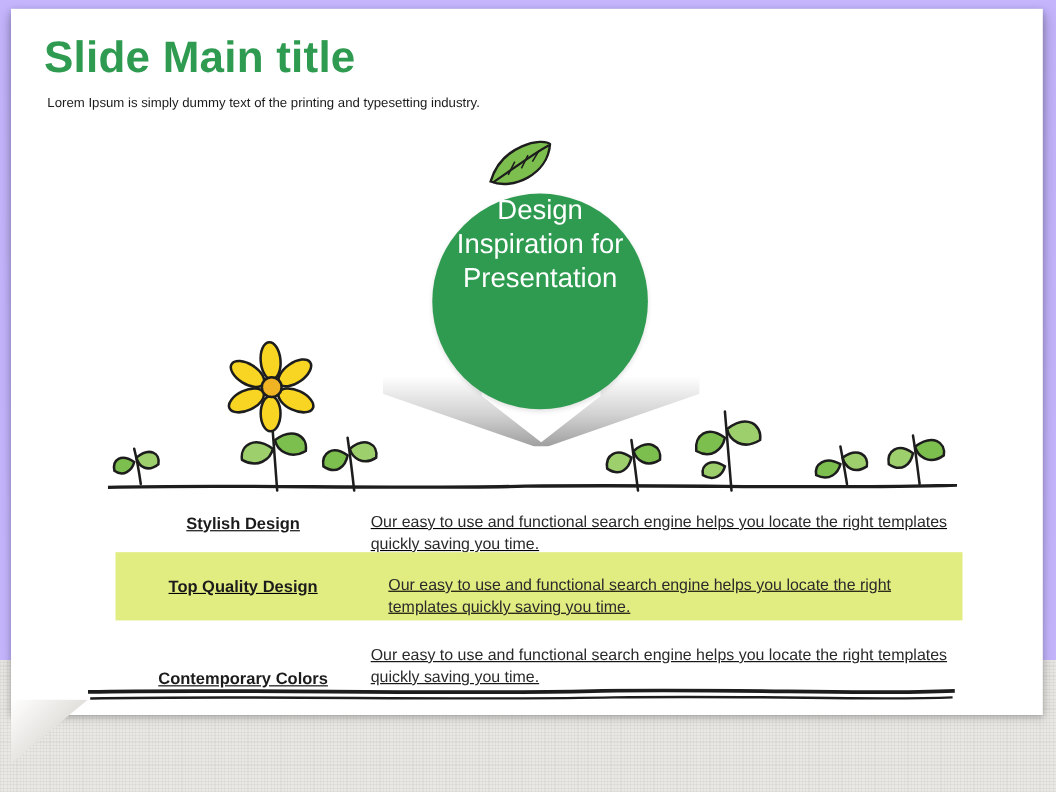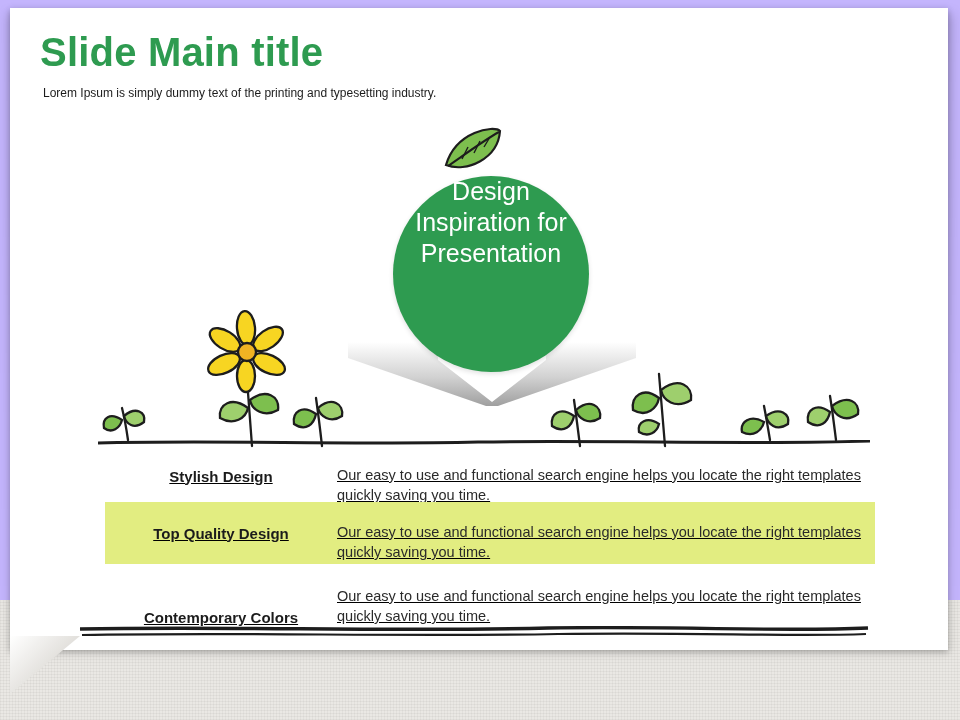--- a/index.html
+++ b/index.html
@@ -158,21 +158,21 @@
   }
   .row-desc {
     flex: 1;
     font-size: 14.5px;
     line-height: 20px;
     color: #2a2a2a;
     padding-right: 12px;
     margin-top: 18px;
   }
   #row-0 { top: 444px; height: 48px; }
-  #row-1 { top: 494px; height: 62px; background: #e2ed81; }
+  #row-1 { top: 494px; height: 62px; background: #e2ed81; gap: 16px; }
   #row-2 { top: 564px; height: 54px; align-items: flex-end; }
 
   #rule-bottom {
     position: absolute;
     left: 68px;
     top: 618px;
     width: 792px;
     height: 12px;
   }
 </style>

